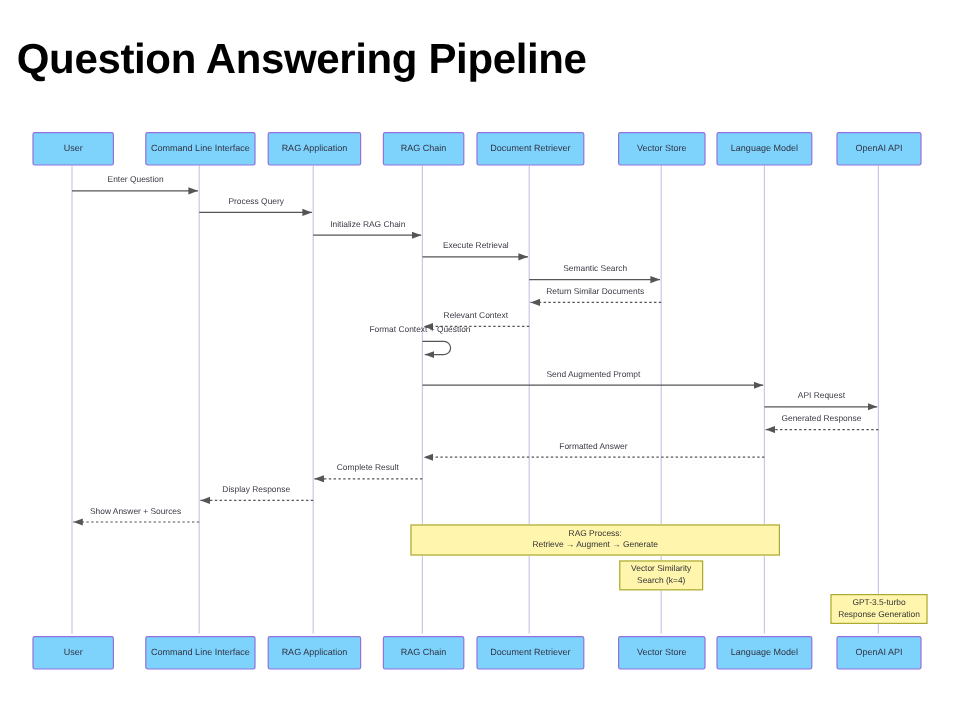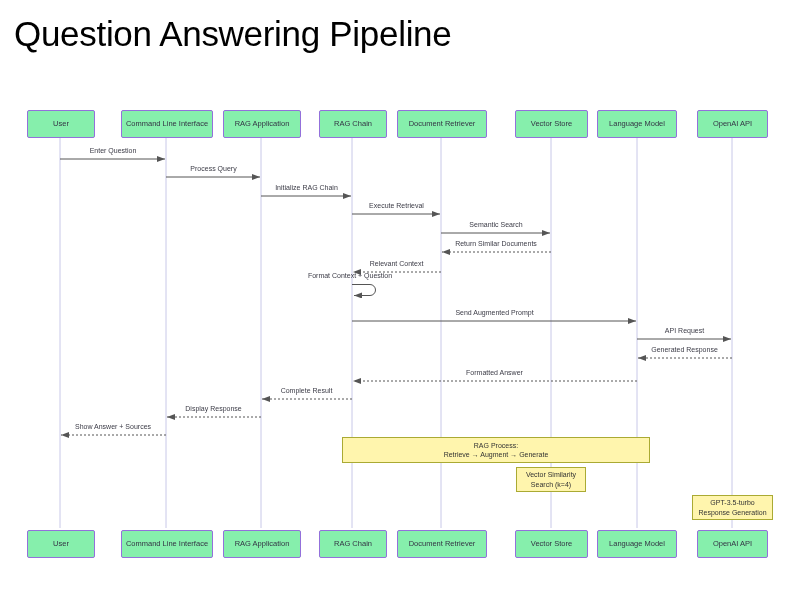--- a/index.html
+++ b/index.html
@@ -10,37 +10,37 @@
     width: 800px;
     height: 600px;
     background: #ffffff;
     font-family: "Liberation Sans", sans-serif;
     overflow: hidden;
     position: relative;
   }
   #page-title {
     position: absolute;
     left: 14px;
-    top: 14px;
+    top: 30px;
     font-size: 35px;
-    font-weight: normal;
+    font-weight: bold;
     color: #000000;
     letter-spacing: -0.3px;
     white-space: nowrap;
   }
   #diagram {
     position: absolute;
     left: 0;
     top: 0;
     width: 800px;
     height: 600px;
   }
   .participant-box {
     position: absolute;
-    background: #86efac;
+    background: #7dd3fc;
     border: 1px solid #9370DB;
     border-radius: 2px;
     box-sizing: border-box;
     display: flex;
     align-items: center;
     justify-content: center;
     text-align: center;
     color: #333344;
     font-size: 7.5px;
     line-height: 1.1;

